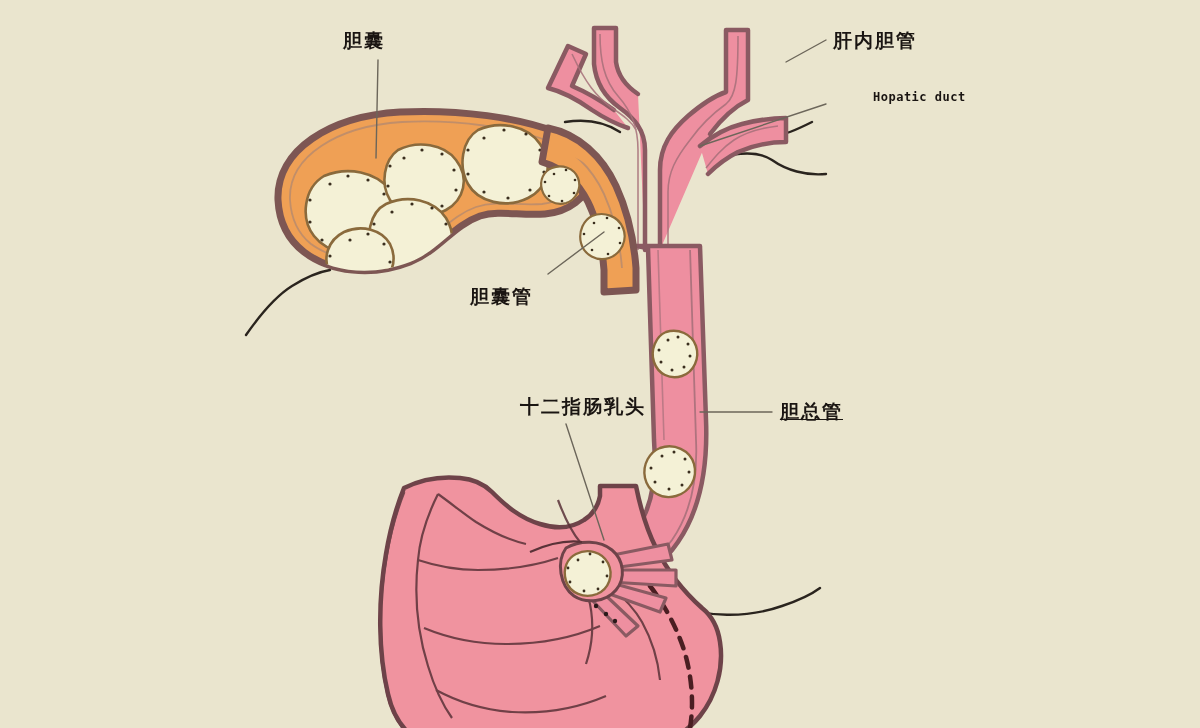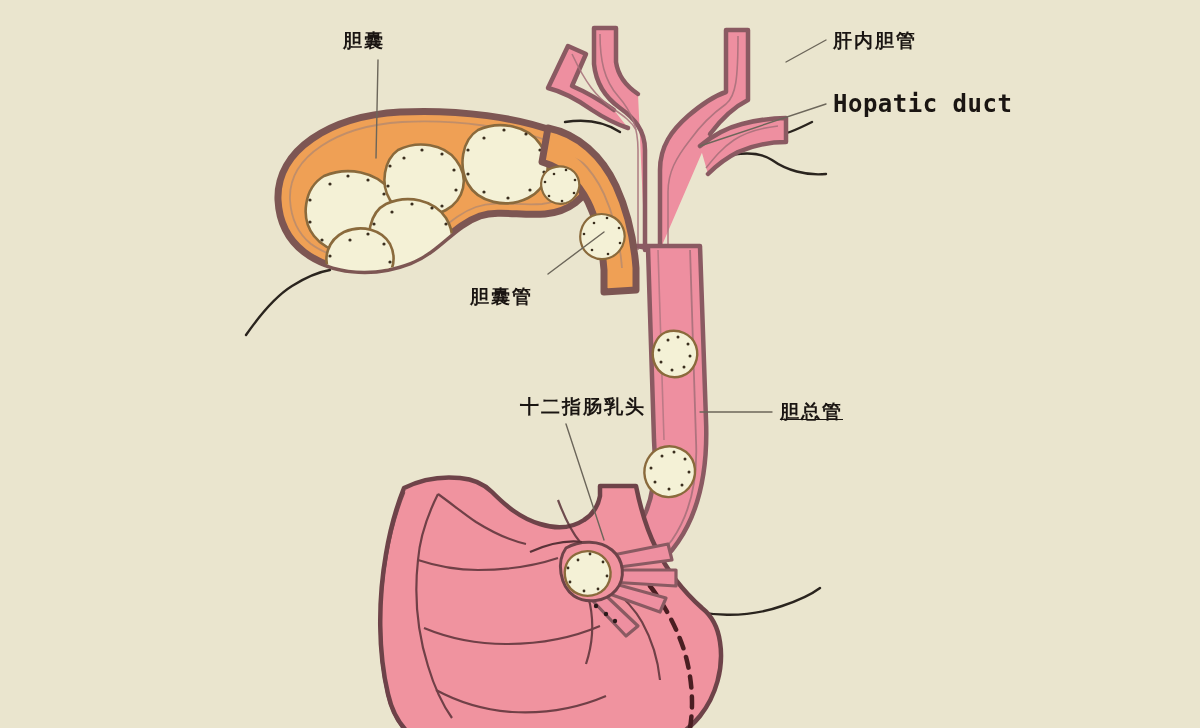--- a/index.html
+++ b/index.html
@@ -34,23 +34,24 @@
     letter-spacing: 0.5px;
   }
   .label-cn {
     font-family: "DejaVu Sans", sans-serif;
     font-size: 19px;
     font-weight: 700;
     letter-spacing: 2px;
   }
   .label-en {
     font-family: "DejaVu Sans Mono", monospace;
-    font-size: 24px;
+    font-size: 12px;
     font-weight: 700;
     letter-spacing: 0.5px;
+    margin-left: 40px;
   }
   #lbl-gallbladder { left: 343px; top: 28px; }
   #lbl-intrahepatic { left: 833px; top: 28px; }
   #lbl-hepatic-duct { left: 833px; top: 90px; }
   #lbl-cystic-duct { left: 470px; top: 284px; }
   #lbl-papilla { left: 483px; top: 394px; margin-left: 37px; }
   #lbl-cbd { left: 780px; top: 399px; text-decoration: underline; }
 </style>
 </head>
 <body>

